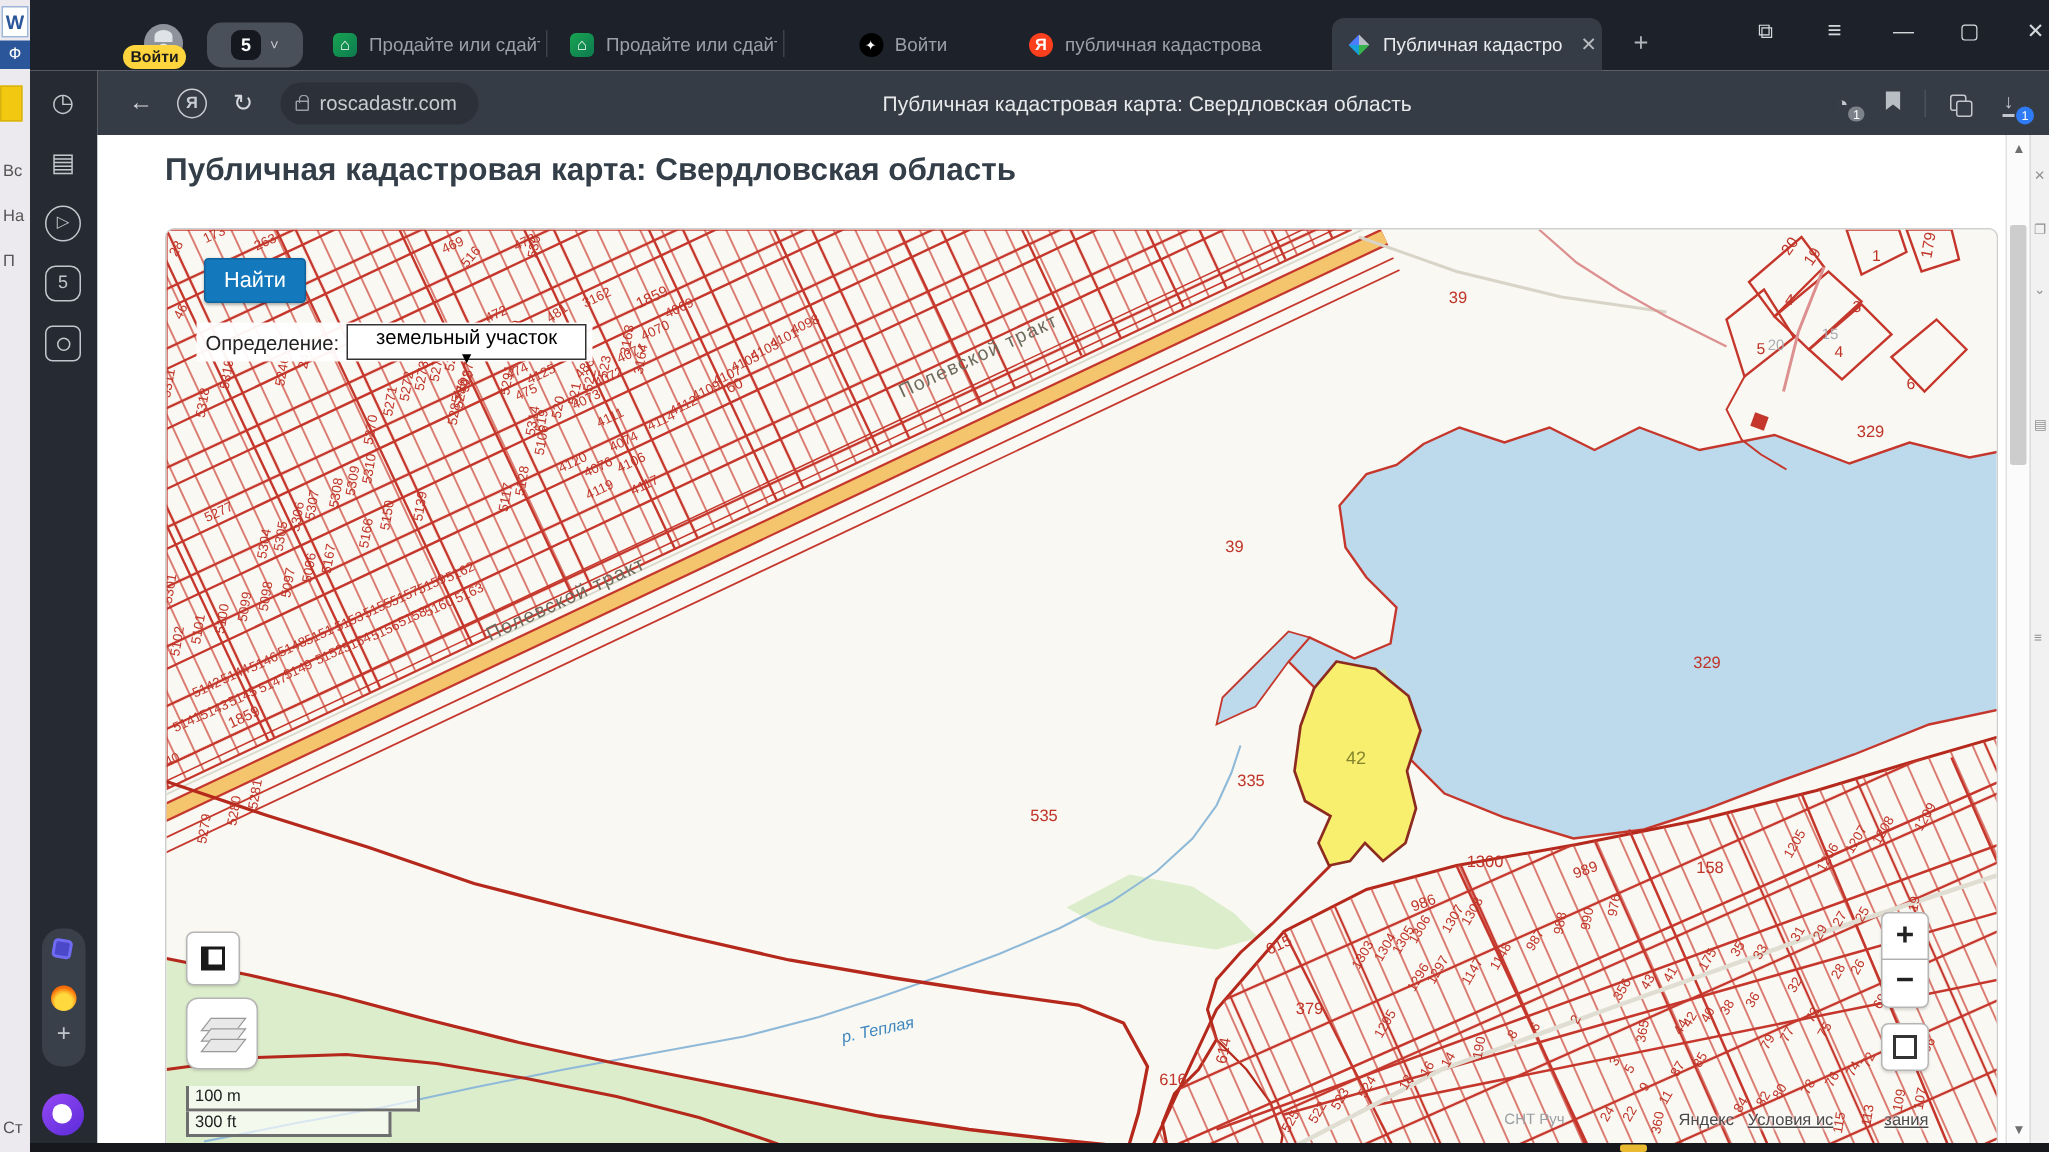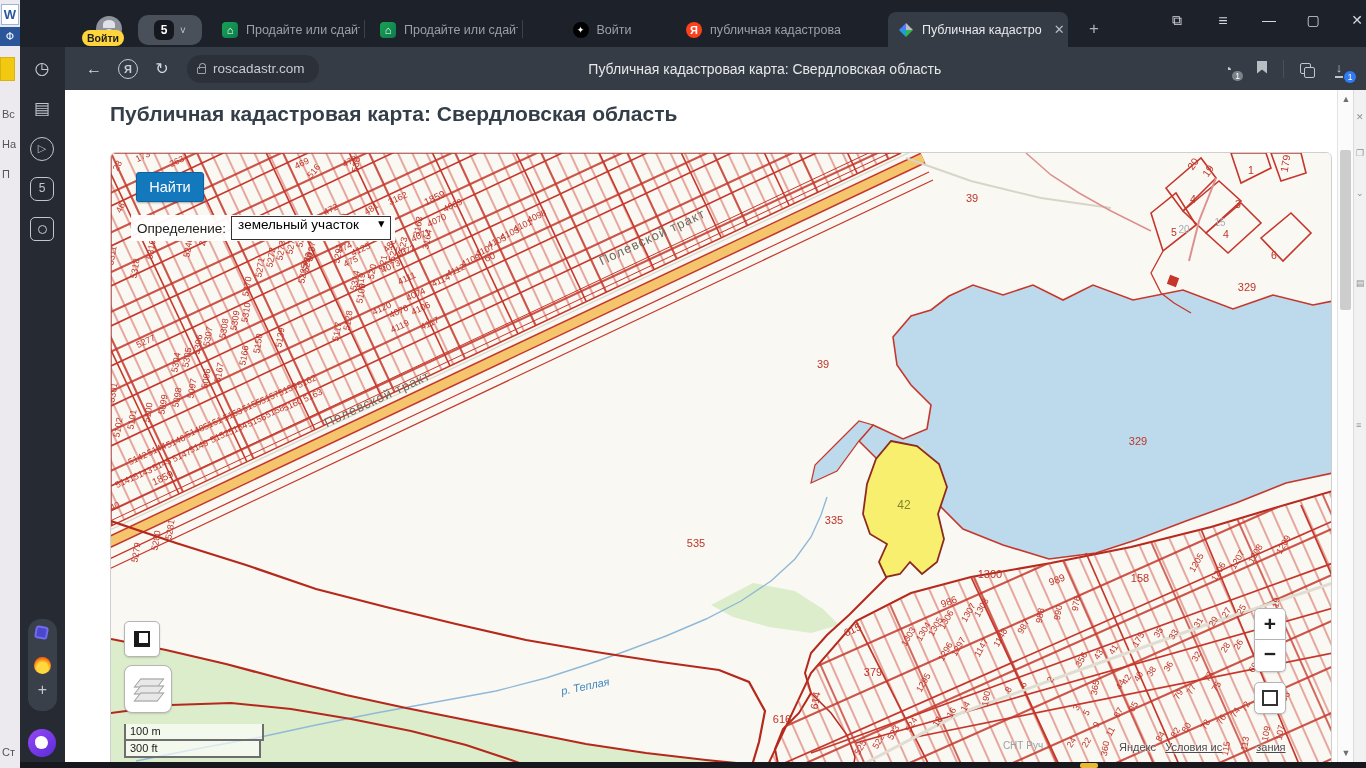--- a/index.html
+++ b/index.html
@@ -73,21 +73,21 @@
   #h1 { left:45px; top:12px; font-size:21px; font-weight:bold; color:#333e48; }
   #mapbox { left:45px; top:62px; width:1222px; height:616px; border:1px solid #cfcfcf; border-radius:6px 6px 0 0; overflow:hidden; background:#faf8f2; }
   #mapsvg { position:absolute; left:0; top:0; }
 
   
   .srchwrap { left:20px; top:20px; display:flex; }
   .srchinput { width:178px; height:28px; border:1px solid #9d9d9d; background:#fff; font-size:15px; padding:0 8px; color:#222; font-family:"Liberation Sans",sans-serif; }
   .srchbtn { width:68px; height:30px; margin-left:5px; margin-top:-1px; background:#1479bc; border:1px solid #0e639c; border-radius:3px; color:#fff; font-size:14.5px; text-align:center; line-height:28px; box-shadow:0 1px 2px rgba(0,0,0,.3); }
   .defwrap { left:20px; top:62px; height:26px; display:flex; align-items:center; background:rgba(255,255,255,.95); padding:0 4px 0 6px; }
   .deflabel { font-size:13.5px; color:#222; margin-right:5px; }
-  .defselect { width:160px; height:24px; border:1.5px solid #333; background:#fff; font-size:13.5px; display:flex; justify-content:space-between; padding:0 6px; }
+  .defselect { width:160px; height:24px; border:1.5px solid #333; background:#fff; font-size:13.5px; display:flex; align-items:center; justify-content:space-between; padding:0 6px;flex-direction:column; }
   .defselect .chev { font-weight:bold; font-size:11px; }
 
   .mbtn { background:#fff; border:1px solid #b5b5b5; border-radius:5px; box-shadow:0 1px 2px rgba(0,0,0,.15); }
   .measure { left:13px; top:468px; width:36px; height:36px; }
   .measure .sq { position:absolute; left:9px; top:9px; width:16px; height:16px; border:2px solid #1a1a1a; border-left-width:5px; border-bottom-width:4px; }
   .layers { left:13px; top:512px; width:48px; height:48px; border-radius:8px; }
   .layers .ly { position:absolute; left:12px; width:24px; height:10px; background:#e8e8e8; border:1px solid #9a9a9a; transform:skewX(-38deg) scaleY(.9); }
   .scalebox { left:13px; top:571px; background:rgba(255,255,255,.65); border:2px solid #6e6e6e; border-top:none; color:#222; font-size:11px; padding:0 4px 1px; line-height:14px; }
   .zoomin { left:1143px; top:455px; width:32px; height:32px; border-radius:5px 5px 0 0; font-size:21px; font-weight:bold; color:#222; text-align:center; line-height:30px; }
   .zoomout { left:1143px; top:487px; width:32px; height:32px; border-radius:0 0 5px 5px; border-top:none; font-size:21px; font-weight:bold; color:#222; text-align:center; line-height:28px; }
@@ -553,21 +553,21 @@
       </div>
 
       <div class="abs mbtn measure">
           <span class="sq"></span>
         </div>
       <div class="abs mbtn layers">
         <span class="ly" style="top:12px"></span>
         <span class="ly" style="top:19px"></span>
         <span class="ly" style="top:26px"></span>
       </div>
-      <div class="abs scalebox" style="width:140px">100 m</div>
+      <div class="abs scalebox" style="width:156px">100 m</div>
       <div class="abs scalebox" style="top:588px;width:137px">300 ft</div>
       <div class="abs mbtn zoomin">+</div>
       <div class="abs mbtn zoomout">−</div>
       <div class="abs mbtn fsbtn">
           <i class="c1"></i>
           <i class="c2"></i>
           <i class="c3"></i>
           <i class="c4"></i>
         </div>
       <div class="abs attrib">

